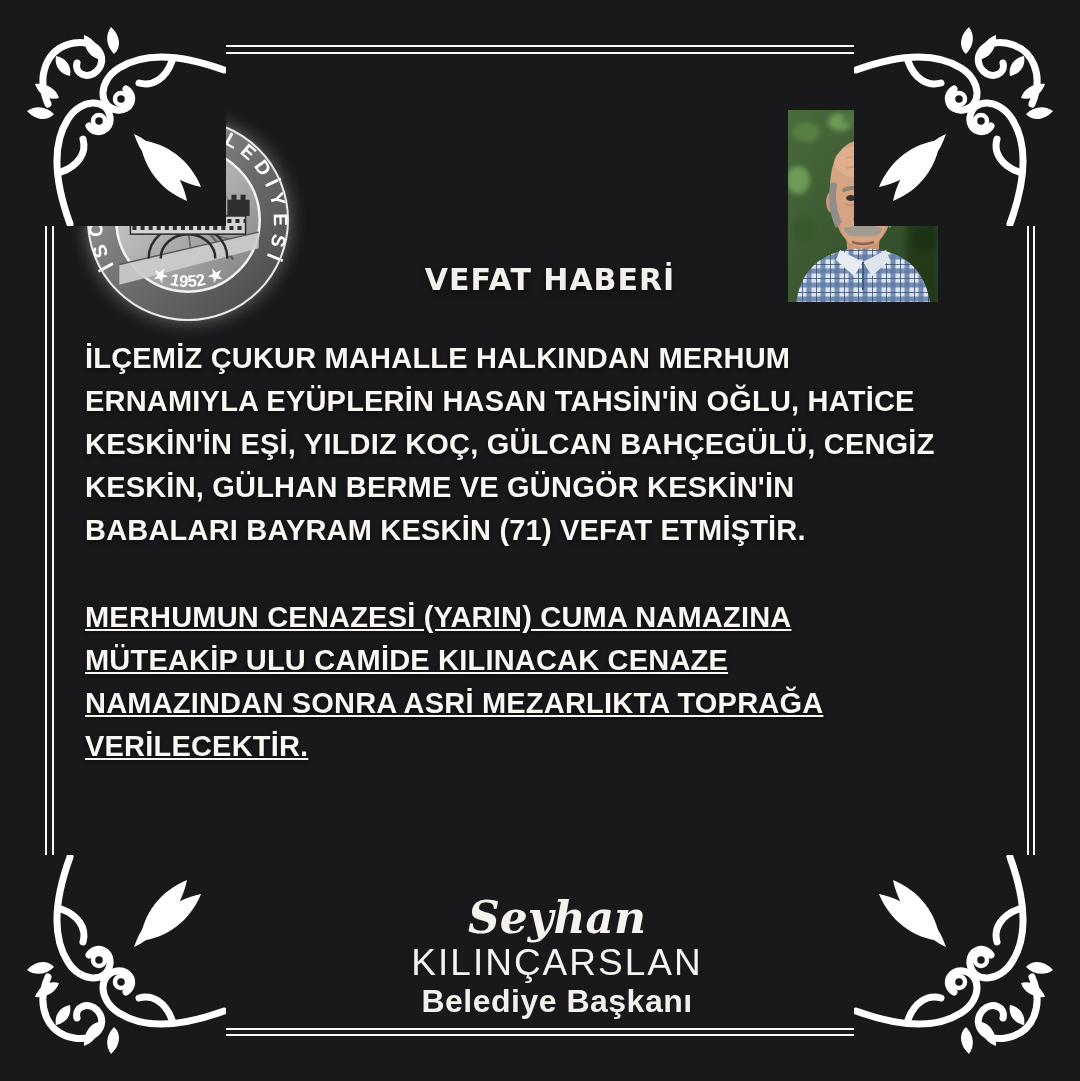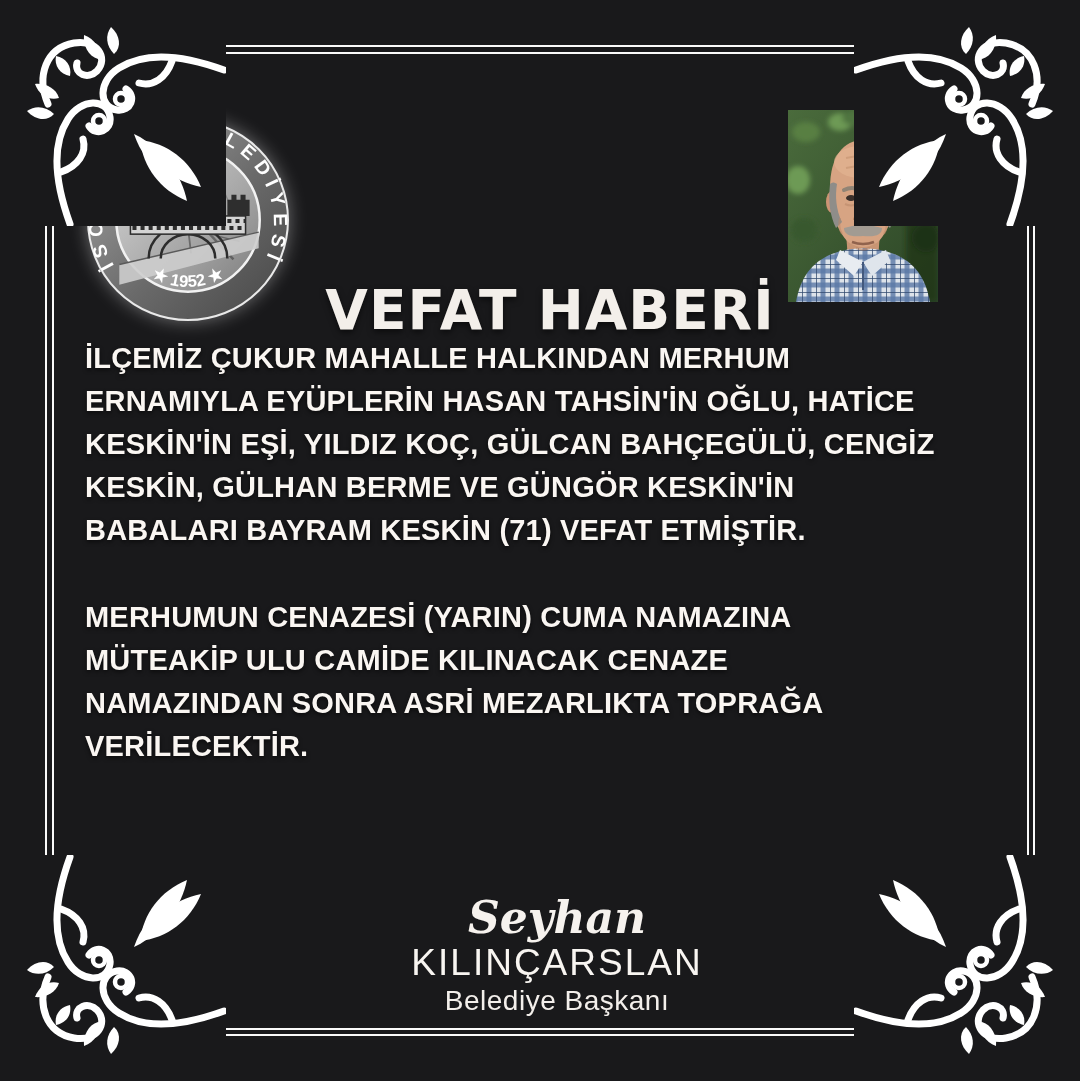--- a/index.html
+++ b/index.html
@@ -13,37 +13,37 @@
   .corner{position:absolute;width:212px;height:212px;z-index:3;}
   .corner.tl{left:14px;top:14px;}
   .corner.tr{right:14px;top:14px;transform:scaleX(-1);}
   .corner.bl{left:14px;bottom:14px;transform:scaleY(-1);}
   .corner.br{right:14px;bottom:14px;transform:scale(-1,-1);}
   
   .logo{position:absolute;left:86px;top:118px;width:204px;height:204px;z-index:2;
         filter:drop-shadow(0 0 9px rgba(255,255,255,.38));}
   .photo{position:absolute;left:788px;top:110px;width:150px;height:192px;z-index:2;}
   
-  .title{position:absolute;left:20px;right:0;top:262px;margin:16px;text-align:center;z-index:2;
-         font-family:"DejaVu Sans",sans-serif;font-weight:800;font-size:55px;letter-spacing:1px;
+  .title{position:absolute;left:20px;right:0;top:262px;margin:0;text-align:center;z-index:2;
+         font-family:"DejaVu Sans",sans-serif;font-weight:800;font-size:30px;letter-spacing:1px;
          color:#f3efea;text-shadow:0 3px 6px rgba(0,0,0,.55);}
   
   .bodytext{position:absolute;left:85px;right:85px;top:337px;z-index:2;
             font-weight:bold;font-size:29px;line-height:43px;letter-spacing:.2px;color:#faf6f2;
             text-shadow:0 2px 4px rgba(0,0,0,.6);}
   .bodytext p{margin:0;white-space:pre-line;}
-  .bodytext p + p{margin-top:44px;}
+  .bodytext p + p{margin-top:44px;text-decoration:underline;}
   .bodytext p.p3{margin-top:33px;}
   
   .signature{position:absolute;left:557px;top:894px;transform:translateX(-50%);
              text-align:center;z-index:2;white-space:nowrap;}
   .sig-first{font-family:"DejaVu Serif",serif;font-style:italic;font-weight:700;
              font-size:44px;line-height:48px;color:#f6f2ee;}
   .sig-last{font-size:37px;line-height:42px;letter-spacing:2px;font-weight:400;color:#f8f5f1;}
-  .sig-title{font-size:28px;line-height:34px;letter-spacing:.5px;font-weight:400;color:#f3efeb;}
+  .sig-title{font-size:32px;line-height:34px;letter-spacing:.5px;font-weight:700;color:#f3efeb;}
   .defs-hidden{position:absolute;width:0;height:0;overflow:hidden;}
 </style>
 </head>
 <body>
 
 <svg class="defs-hidden" aria-hidden="true">
   <defs>
     <g id="flourish">
       <rect x="0" y="0" width="212" height="212" fill="#19191b"></rect>
       <g stroke="#ffffff" stroke-width="7" fill="none" stroke-linecap="round">

